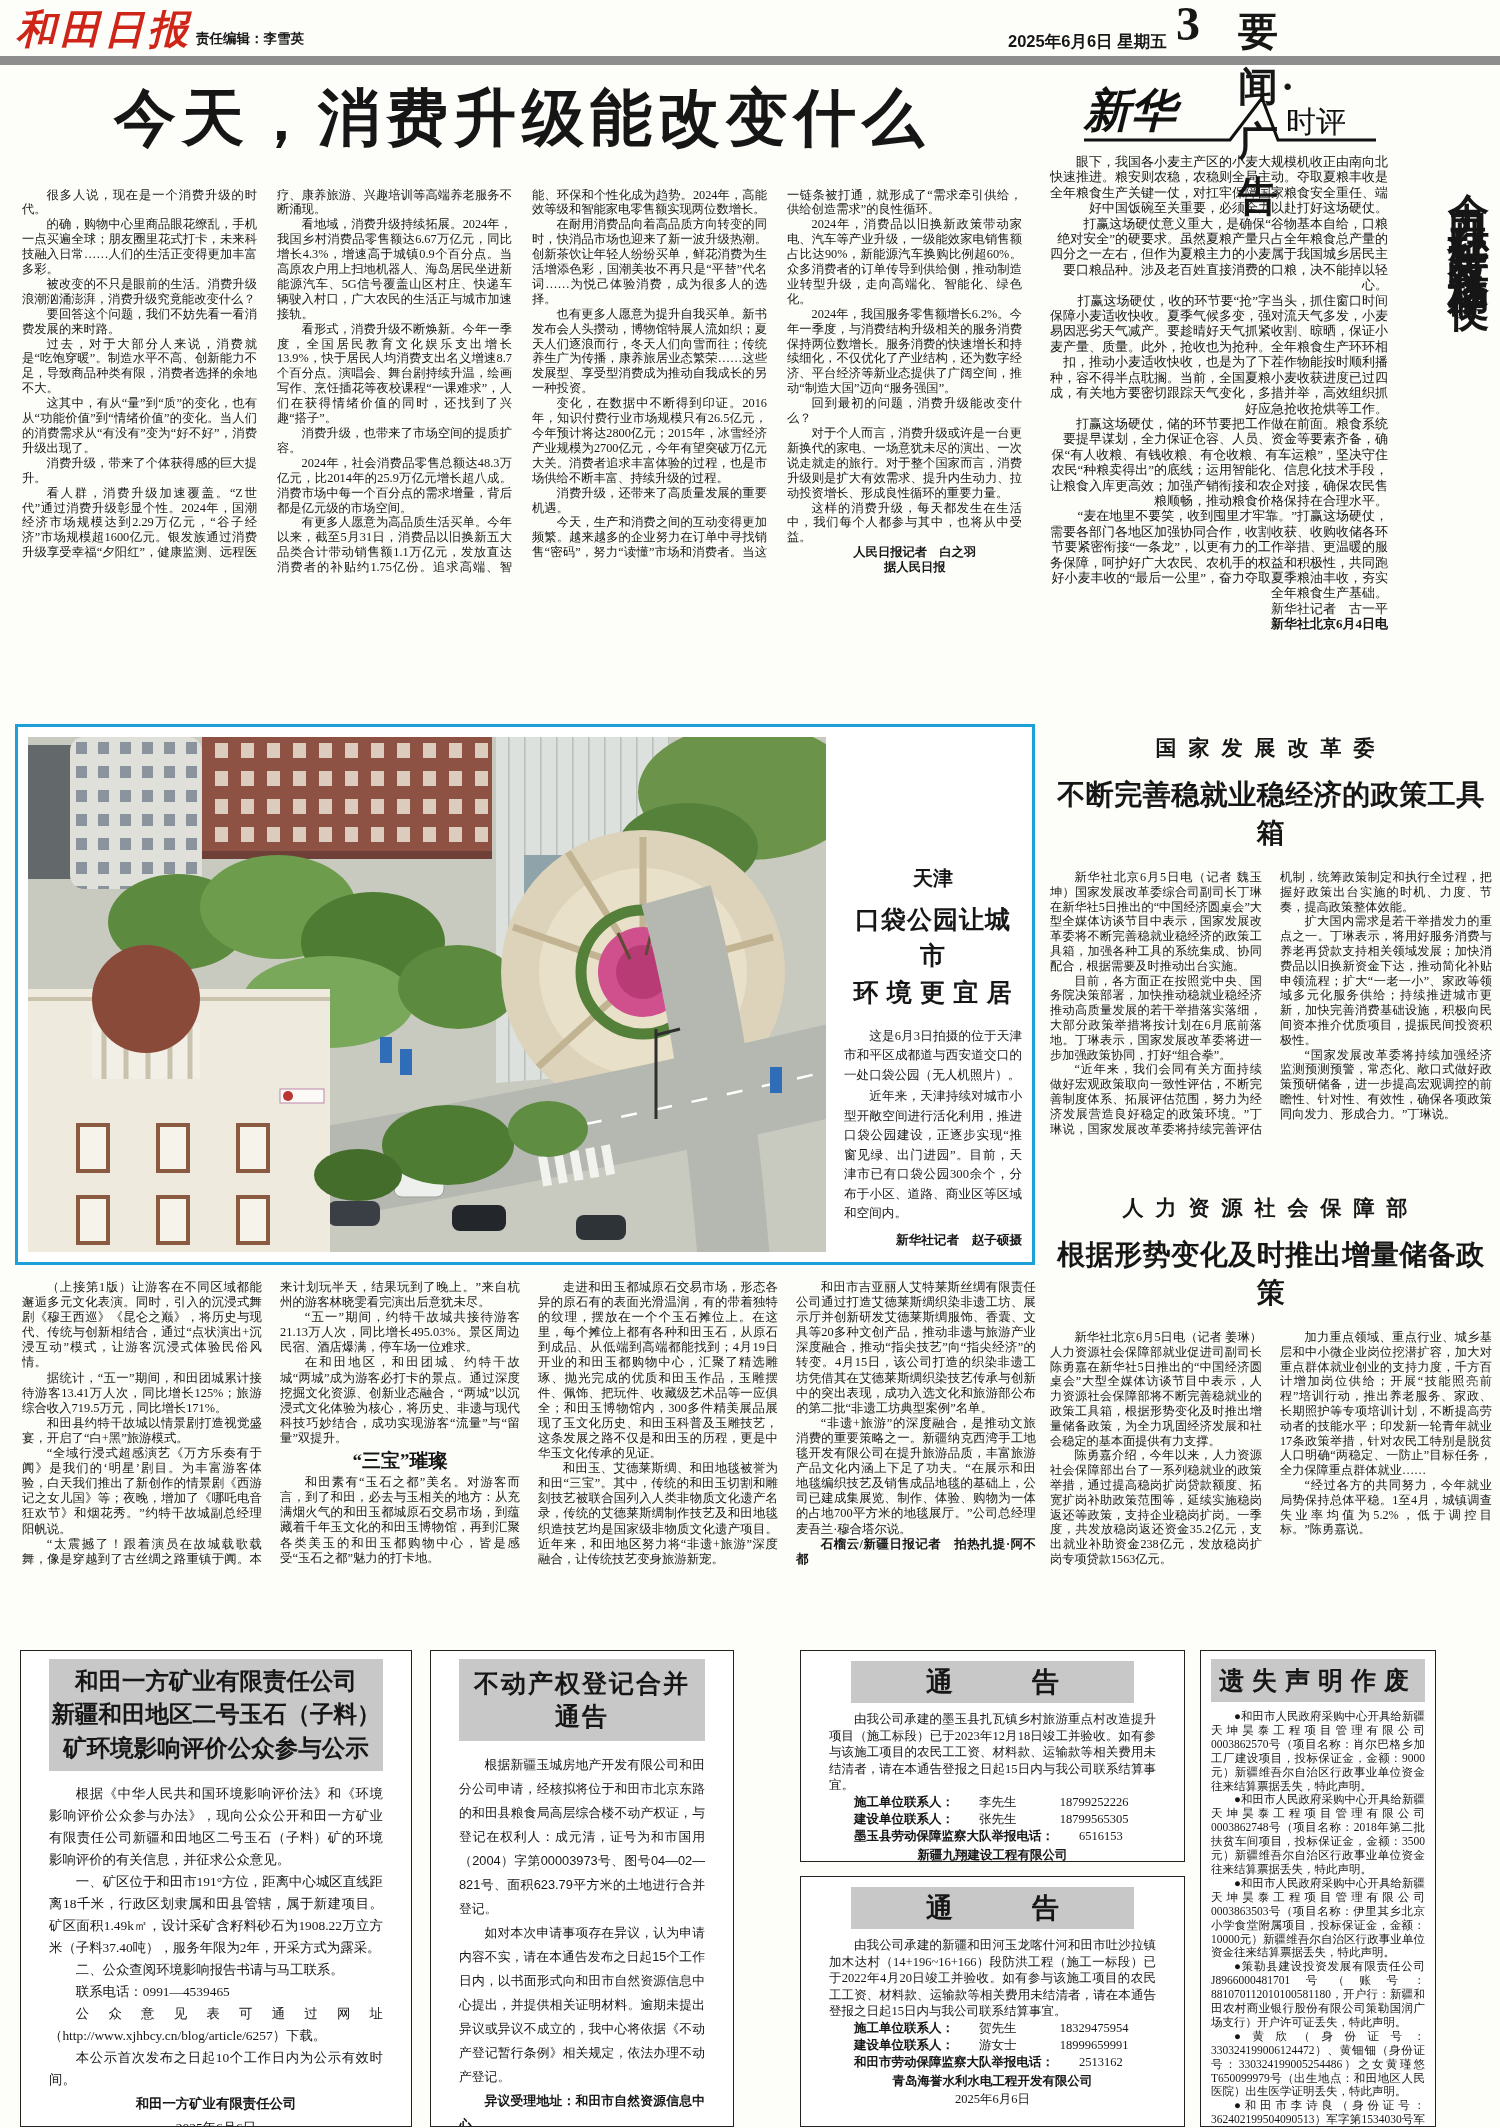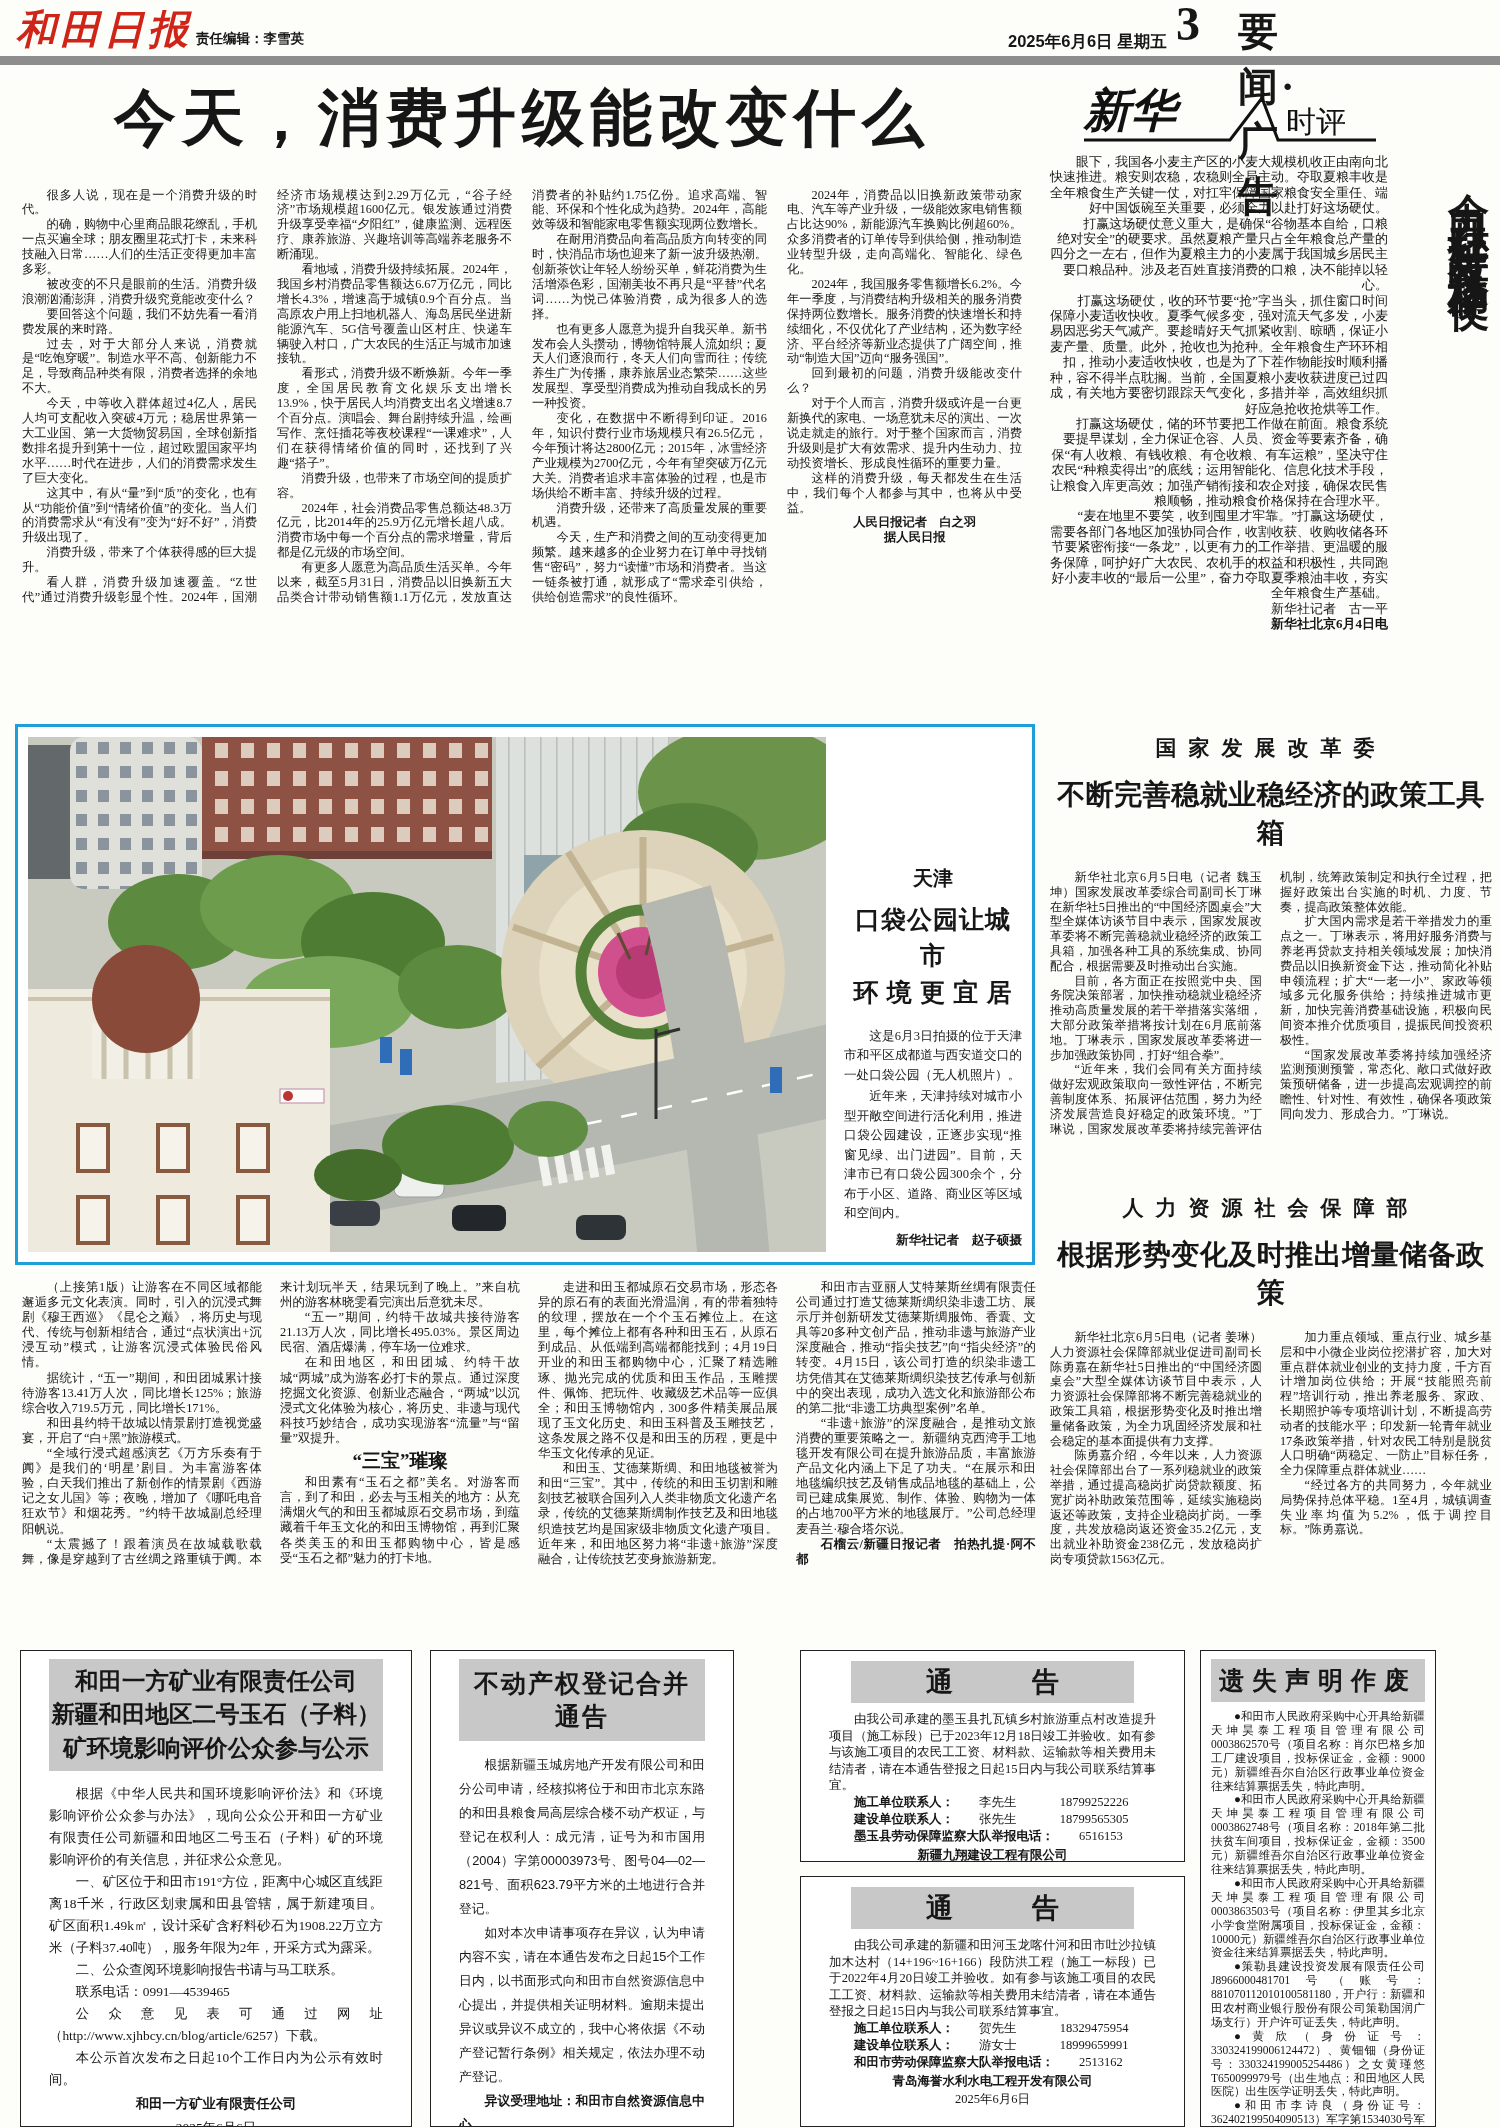--- a/index.html
+++ b/index.html
@@ -104,21 +104,20 @@
 
   <section class="lead">
     <h1 class="lead-head">今天，消费升级能改变什么</h1>
     <div class="lead-cols">
       <div>
           <p>很多人说，现在是一个消费升级的时代。</p>
           <p>的确，购物中心里商品眼花缭乱，手机一点买遍全球；朋友圈里花式打卡，未来科技融入日常……人们的生活正变得更加丰富多彩。</p>
           <p>被改变的不只是眼前的生活。消费升级浪潮汹涌澎湃，消费升级究竟能改变什么？</p>
           <p>要回答这个问题，我们不妨先看一看消费发展的来时路。</p>
           <p>过去，对于大部分人来说，消费就是“吃饱穿暖”。制造水平不高、创新能力不足，导致商品种类有限，消费者选择的余地不大。</p>
-          <p>今天，中等收入群体超过4亿人，居民人均可支配收入突破4万元；稳居世界第一大工业国、第一大货物贸易国，全球创新指数排名提升到第十一位，超过欧盟国家平均水平……时代在进步，人们的消费需求发生了巨大变化。</p>
           <p>这其中，有从“量”到“质”的变化，也有从“功能价值”到“情绪价值”的变化。当人们的消费需求从“有没有”变为“好不好”，消费升级出现了。</p>
           <p>消费升级，带来了个体获得感的巨大提升。</p>
           <p>看人群，消费升级加速覆盖。“Z世代”通过消费升级彰显个性。2024年，国潮经济市场规模达到2.29万亿元，“谷子经济”市场规模超1600亿元。银发族通过消费升级享受幸福“夕阳红”，健康监测、远程医疗、康养旅游、兴趣培训等高端养老服务不断涌现。</p>
           <p>看地域，消费升级持续拓展。2024年，我国乡村消费品零售额达6.67万亿元，同比增长4.3%，增速高于城镇0.9个百分点。当高原农户用上扫地机器人、海岛居民坐进新能源汽车、5G信号覆盖山区村庄、快递车辆驶入村口，广大农民的生活正与城市加速接轨。</p>
           <p>看形式，消费升级不断焕新。今年一季度，全国居民教育文化娱乐支出增长13.9%，快于居民人均消费支出名义增速8.7个百分点。演唱会、舞台剧持续升温，绘画写作、烹饪插花等夜校课程“一课难求”，人们在获得情绪价值的同时，还找到了兴趣“搭子”。</p>
           <p>消费升级，也带来了市场空间的提质扩容。</p>
           <p>2024年，社会消费品零售总额达48.3万亿元，比2014年的25.9万亿元增长超八成。消费市场中每一个百分点的需求增量，背后都是亿元级的市场空间。</p>
           <p>有更多人愿意为高品质生活买单。今年以来，截至5月31日，消费品以旧换新五大品类合计带动销售额1.1万亿元，发放直达消费者的补贴约1.75亿份。追求高端、智能、环保和个性化成为趋势。2024年，高能效等级和智能家电零售额实现两位数增长。</p>
           <p>在耐用消费品向着高品质方向转变的同时，快消品市场也迎来了新一波升级热潮。创新茶饮让年轻人纷纷买单，鲜花消费为生活增添色彩，国潮美妆不再只是“平替”代名词……为悦己体验消费，成为很多人的选择。</p>
           <p>也有更多人愿意为提升自我买单。新书发布会人头攒动，博物馆特展人流如织；夏天人们逐浪而行，冬天人们向雪而往；传统养生广为传播，康养旅居业态繁荣……这些发展型、享受型消费成为推动自我成长的另一种投资。</p>

